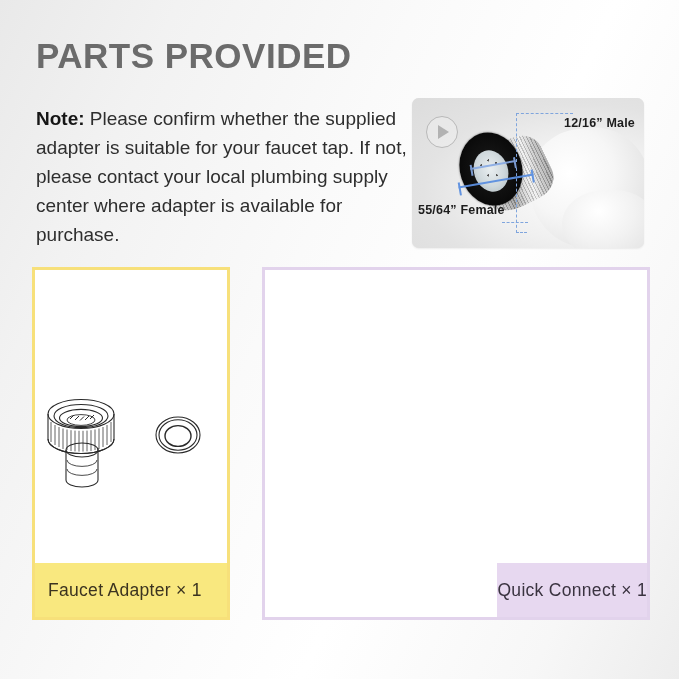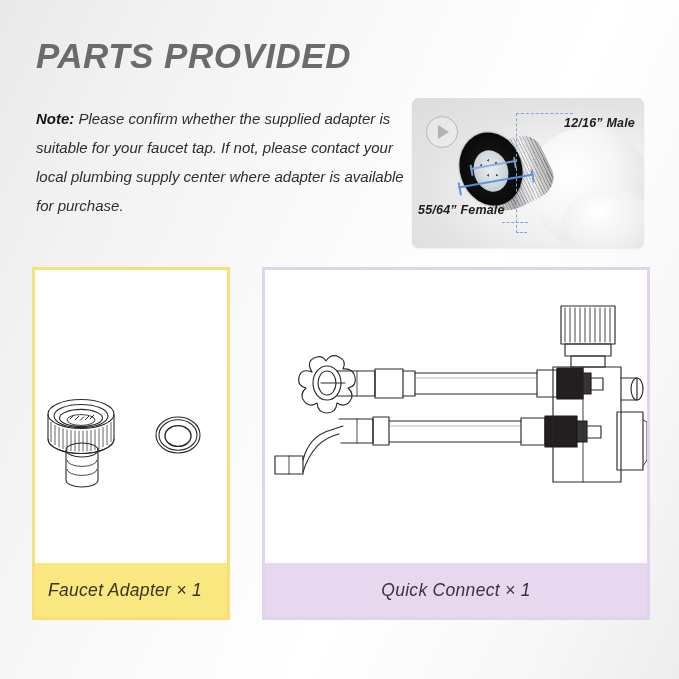--- a/index.html
+++ b/index.html
@@ -13,40 +13,39 @@
     overflow: hidden;
     font-family: "Liberation Sans", "DejaVu Sans", sans-serif;
     background: #ffffff;
   }
   #page {
     position: relative;
     width: 679px;
     height: 679px;
     background:
       linear-gradient(115deg, #e9e9e9 0%, #f2f2f2 18%, #fafafa 42%, #ffffff 62%, #f7f7f7 85%, #ededed 100%);
-    font-style: italic;
   }
   
   #title {
     position: absolute;
     left: 36px;
     top: 36px;
     font-size: 35px;
     font-weight: bold;
     letter-spacing: 0.5px;
     color: #6b6b6b;
     white-space: nowrap;
   }
   
   #note-block {
     position: absolute;
     left: 36px;
     top: 104px;
     width: 372px;
-    font-size: 15px;
+    font-size: 19px;
     line-height: 29px;
     color: #2e2e2e;
   }
   #note-label {
     font-weight: bold;
     color: #161616;
   }
   
   #inset {
     position: absolute;
@@ -253,20 +252,21 @@
     height: 353px;
     border: 3px solid #f7e07a;
     gap: 48px;
   }
   #box-quick {
     left: 262px;
     top: 267px;
     width: 388px;
     height: 353px;
     border: 3px solid #e2d3ec;
+    align-items: flex-end;
   }
   .part-art {
     position: relative;
     flex: 1 1 auto;
     overflow: hidden;
   }
   .part-caption {
     flex: 0 0 auto;
     height: 54px;
     display: flex;

